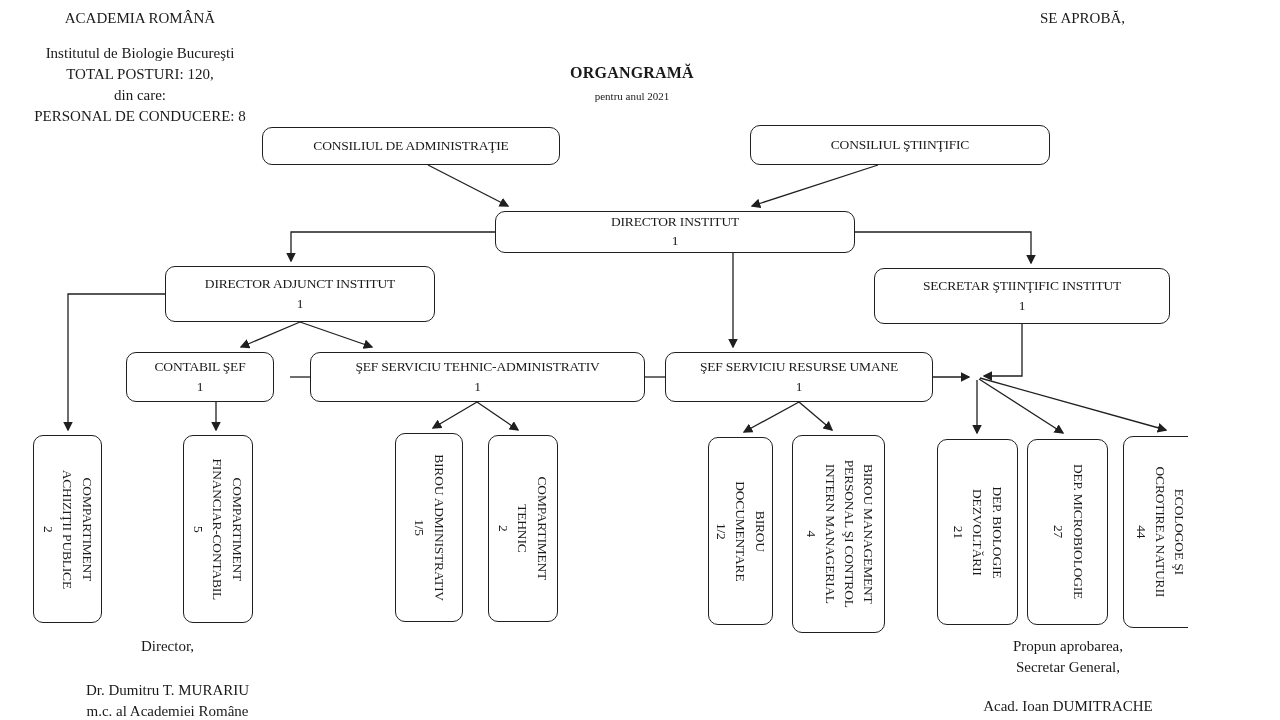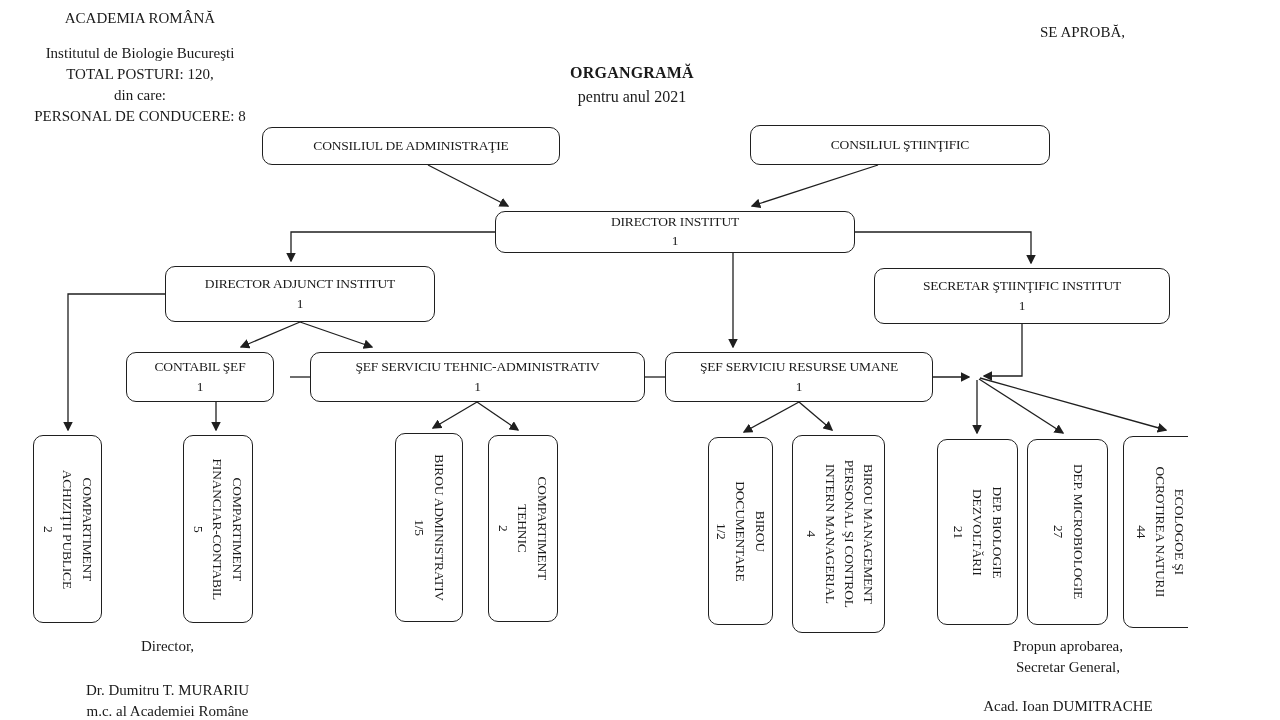--- a/index.html
+++ b/index.html
@@ -35,21 +35,21 @@
     flex:0 0 auto;
     font-size:13.5px;
     line-height:1.45;
     letter-spacing:-0.2px;
   }
   svg.connectors{position:absolute;left:0;top:0;z-index:1;}
   svg.connectors line, svg.connectors polyline{
     stroke:#1f1f1f;stroke-width:1.3;fill:none;
   }
   .title{font-size:16px;font-weight:bold;letter-spacing:0.2px;}
-  .subtitle{font-size:16px;margin-top:3px;}
+  .subtitle{font-size:11px;margin-top:3px;}
 </style>
 </head>
 <body>
 
 <div id="canvas">
 
   <svg class="connectors" width="1280" height="720">
     <defs>
       <marker id="arr" viewBox="0 0 10 10" refX="8.5" refY="5" markerWidth="7.5" markerHeight="7.5" orient="auto-start-reverse">
         <path d="M0,0 L10,5 L0,10 z" fill="#1f1f1f"></path>
@@ -98,21 +98,21 @@
     <div>TOTAL POSTURI: 120,</div>
     <div>din care:</div>
     <div>PERSONAL DE CONDUCERE: 8</div>
   </div>
 
   <div class="abs txtblock" style="left:432px;top:62px;width:400px;">
     <div class="title">ORGANGRAMĂ</div>
     <div class="subtitle">pentru anul 2021</div>
   </div>
 
-  <div class="abs txtblock" style="left:950px;top:22px;width:265px;">
+  <div class="abs txtblock" style="left:950px;top:8px;width:265px;">
     <div style="margin-bottom:15px;">SE APROBĂ,</div>
   </div>
 
   <div class="node" style="left:262px;top:127px;width:298px;height:38px;">
     <span>CONSILIUL DE ADMINISTRAŢIE</span>
   </div>
 
   <div class="node" style="left:750px;top:125px;width:300px;height:40px;">
     <span>CONSILIUL ŞTIINŢIFIC</span>
   </div>

